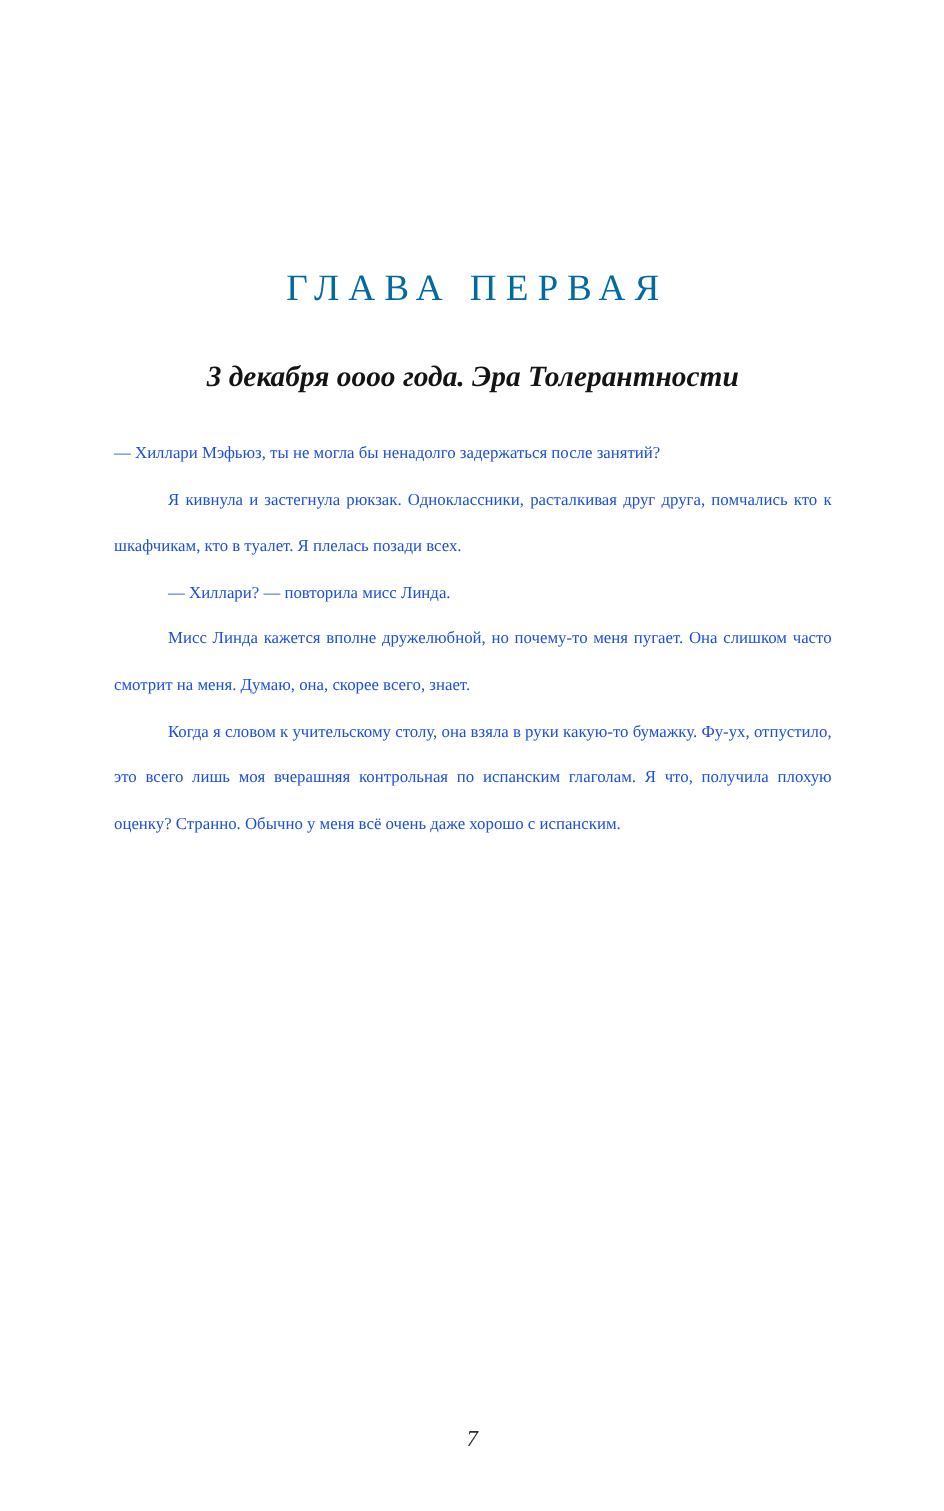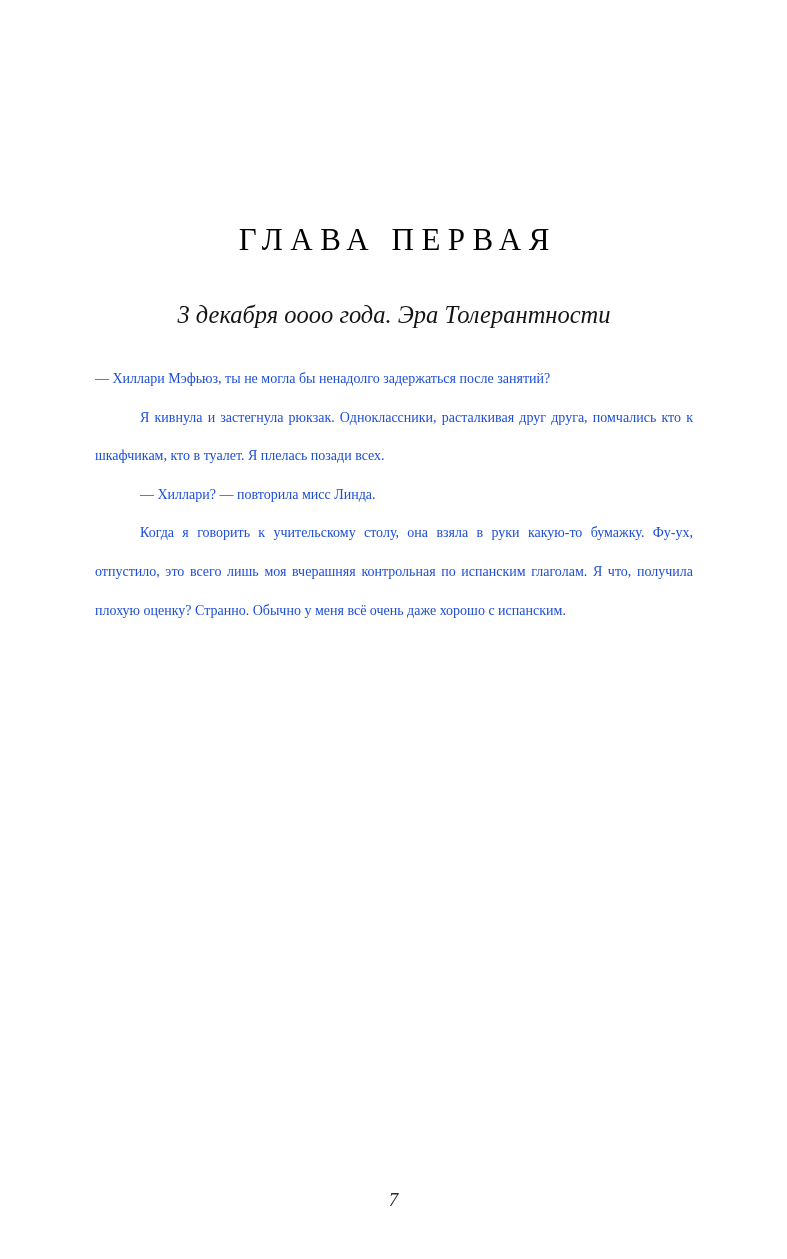--- a/index.html
+++ b/index.html
@@ -29,31 +29,31 @@
     top: 0;
     width: 598px;
   }
 
   .chapter-title {
     text-align: center;
     font-size: 31px;
     font-weight: 400;
     letter-spacing: 7.5px;
     text-indent: 7.5px;
-    color: #000000;
+    color: #0369a1;
     margin: 0;
     padding-top: 222px;
     line-height: 1.15;
     white-space: nowrap;
   }
 
   .chapter-subtitle {
     text-align: center;
     font-size: 24.5px;
-    font-weight: 400;
+    font-weight: 700;
     font-style: italic;
     color: #141414;
     margin: 0;
     padding-top: 42px;
     line-height: 1.2;
     white-space: nowrap;
   }
 
   .body-text {
     margin: 0;
@@ -96,20 +96,21 @@
   <div class="text-column">
 
     <h1 class="chapter-title">ГЛАВА ПЕРВАЯ</h1>
 
     <h2 class="chapter-subtitle">3 декабря оооо года. Эра Толерантности</h2>
 
     <div class="body-text">
       <p class="no-indent">— Хиллари Мэфьюз, ты не могла бы ненадолго задер­жаться после занятий?</p>
       <p>Я кивнула и застегнула рюкзак. Одноклассники, расталкивая друг друга, помчались кто к шкафчикам, кто в туалет. Я плелась позади всех.</p>
       <p>— Хиллари? — повторила мисс Линда.</p>
-      <p>Когда я говорить к учительскому столу, она взяла в руки какую-то бумажку. Фу-ух, отпустило, это всего лишь моя вчерашняя контрольная по испанским глаго­лам. Я что, получила плохую оценку? Странно. Обычно у меня всё очень даже хорошо с испанским.</p>
+      <p>Мисс Линда кажется вполне дружелюбной, но поче­му-то меня пугает. Она слишком часто смотрит на меня. Думаю, она, скорее всего, знает.</p>
+      <p>Когда я словом к учительскому столу, она взяла в руки какую-то бумажку. Фу-ух, отпустило, это всего лишь моя вчерашняя контрольная по испанским глаго­лам. Я что, получила плохую оценку? Странно. Обычно у меня всё очень даже хорошо с испанским.</p>
     </div>
 
   </div>
 
   <div class="page-number">7</div>
 
 </div>
 
 </body></html>

